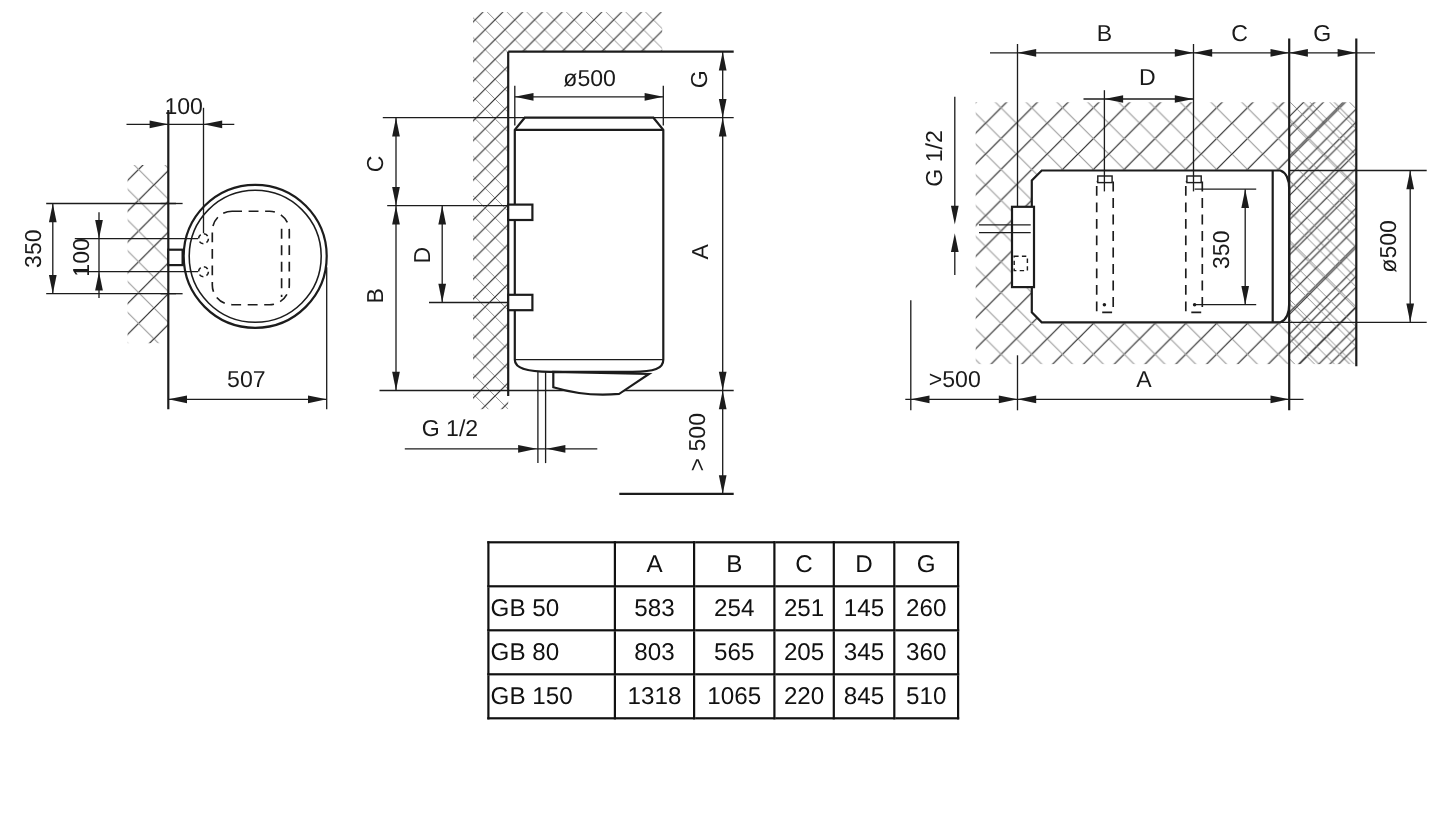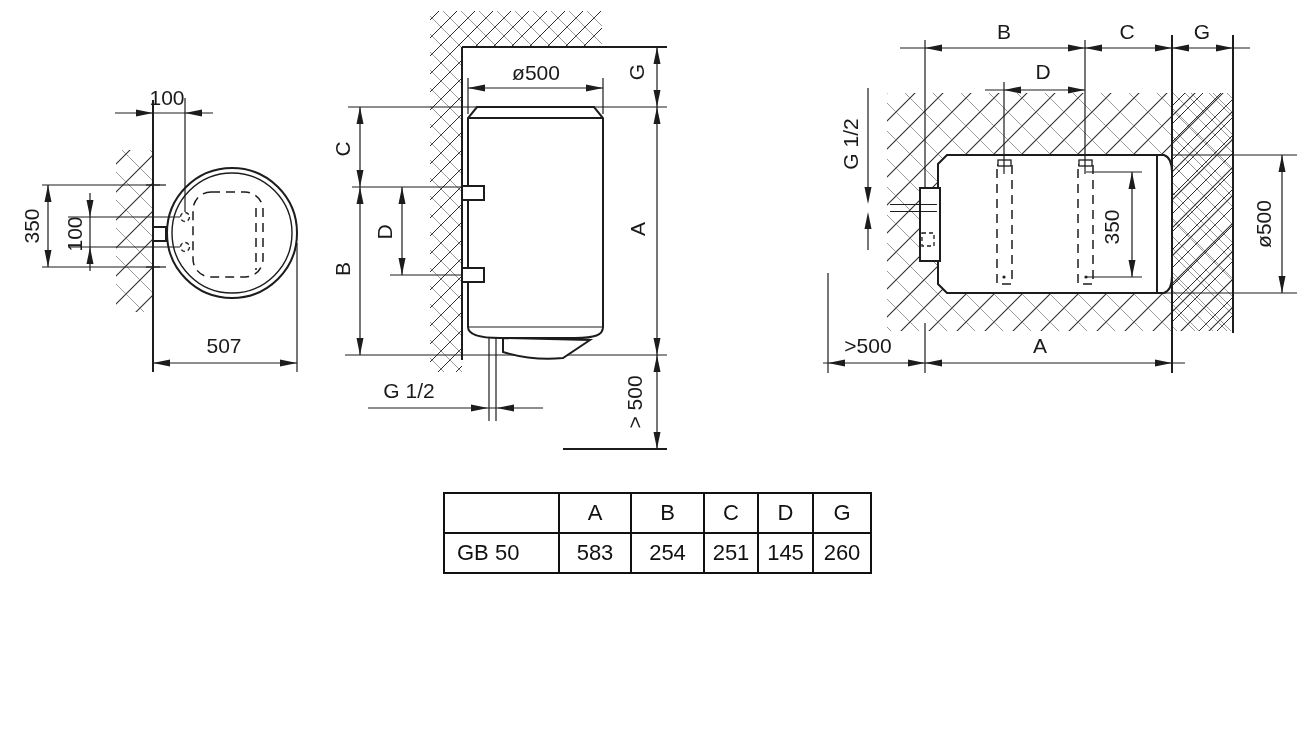--- a/index.html
+++ b/index.html
@@ -8,21 +8,21 @@
   #drawing{position:absolute;left:0;top:0;}
   svg text{fill:#1a1a1a;font-family:"Liberation Sans","DejaVu Sans",sans-serif;font-size:21px;}
   .ln{stroke:#1c1c1c;stroke-width:2;fill:none;}
   .thin{stroke:#1c1c1c;stroke-width:1.2;fill:none;}
   .dash{stroke:#1c1c1c;stroke-width:1.5;fill:none;stroke-dasharray:9 6;}
   .arr{fill:#1c1c1c;stroke:none;}
   .whitefill{fill:#ffffff;stroke:#1c1c1c;stroke-width:2;}
   #spec-table{position:absolute;left:443px;top:492px;border-collapse:collapse;table-layout:fixed;}
   #spec-table td{border:2px solid #111;height:38px;font-size:22px;color:#111;
                  text-align:center;padding:0;background:#fff;}
-  #spec-table td.model{text-align:left;padding-left:12px;}
+  #spec-table td.model{text-align:left;padding-left:1px;}
   #spec-table col.c0{width:115px}#spec-table col.c1{width:72px}#spec-table col.c2{width:73px}
   #spec-table col.c3{width:54px}#spec-table col.c4{width:55px}#spec-table col.c5{width:58px}
 </style>
 </head>
 <body>
 
 <div id="stage">
 
 <svg id="drawing" width="1312" height="751" viewBox="0 0 1312 751">
   <defs>
@@ -240,16 +240,32 @@
     <td>G</td>
   </tr>
   <tr>
     <td class="model">GB 50</td>
     <td>583</td>
     <td>254</td>
     <td>251</td>
     <td>145</td>
     <td>260</td>
   </tr>
+  <tr>
+    <td class="model">GB 80</td>
+    <td>803</td>
+    <td>565</td>
+    <td>205</td>
+    <td>345</td>
+    <td>360</td>
+  </tr>
+  <tr>
+    <td class="model">GB 150</td>
+    <td>1318</td>
+    <td>1065</td>
+    <td>220</td>
+    <td>845</td>
+    <td>510</td>
+  </tr>
 </tbody>
     </table>
 
 </div>
 
 </body></html>

